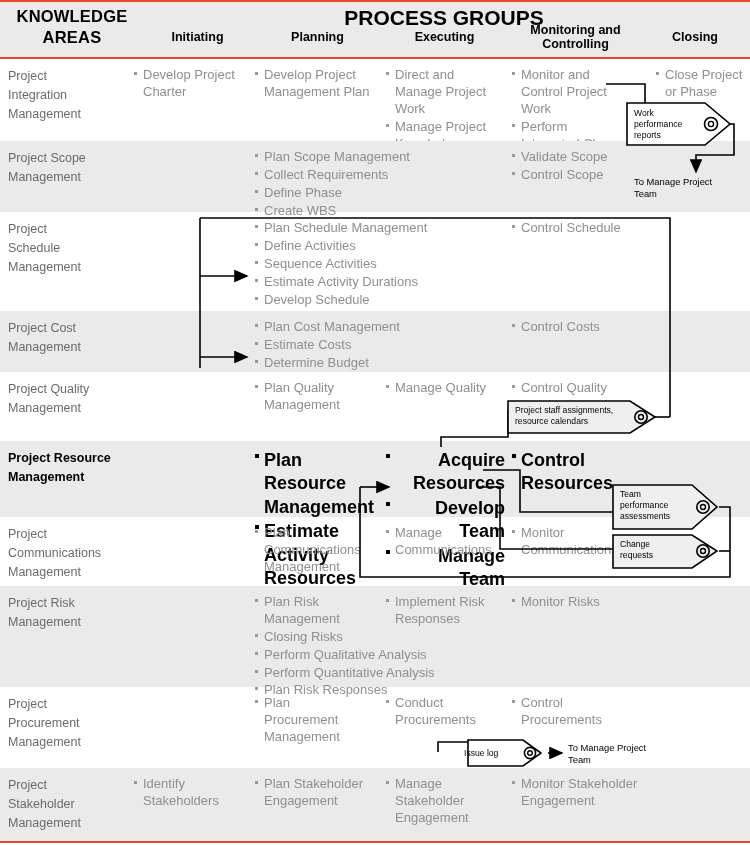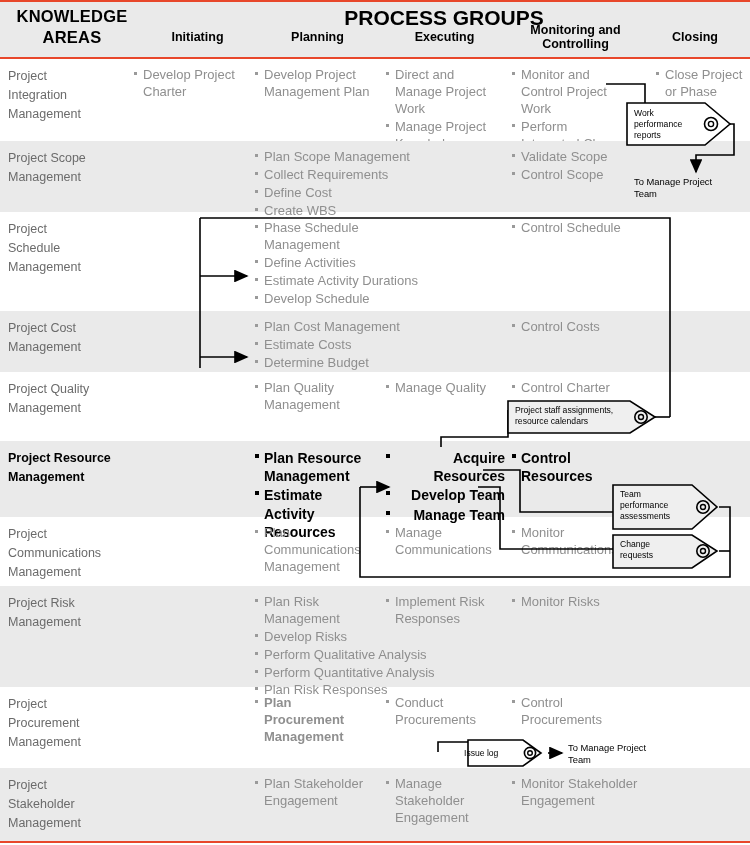--- a/index.html
+++ b/index.html
@@ -19,21 +19,21 @@
            text-align:center;line-height:1.15;}
 
   
   #grid{position:absolute;left:0;top:59px;width:736px;height:782px;padding-left:8px;}
   .row{position:absolute;left:0;width:750px;}
   .row.alt{background:#eaeaea;}
   .ka{position:absolute;left:8px;width:132px;font-size:12.5px;color:#6b6b6b;
       line-height:1.52;font-weight:normal;}
   .ka.bold{color:#000;font-weight:bold;}
   .cell{position:absolute;font-size:13px;color:#8f8f8f;line-height:1.30;}
-  .cell.bold{color:#000;font-weight:bold;font-size:14px;}
+  .cell.bold{color:#000;font-weight:bold;font-size:18px;}
   .proc{position:relative;padding-left:10px;margin-bottom:1px;}
   .proc::before{content:"";position:absolute;left:1px;top:5px;width:3px;height:3px;
                 background:#9a9a9a;}
   .cell.bold .proc::before{background:#000;width:4px;height:4px;top:5px;}
 
   
   #overlay{position:absolute;left:0;top:0;width:750px;height:845px;pointer-events:none;}
   .tag-label{position:absolute;font-size:8.6px;color:#000;line-height:1.26;
              white-space:pre-line;}
   .ext-label{position:absolute;font-size:9.4px;color:#000;line-height:1.3;
@@ -85,36 +85,37 @@
         <div class="proc">Close Project or Phase</div>
       </div>
     </div>
 
     <div class="row alt" style="top:82px;height:71px;">
       <div class="ka" style="top:8px;white-space:pre-line;">Project Scope
 Management</div>
       <div class="cell" style="left:254px;top:8px;width:160px;">
         <div class="proc">Plan Scope Management</div>
         <div class="proc">Collect Requirements</div>
-        <div class="proc">Define Cost</div>
+        <div class="proc">Define Phase</div>
         <div class="proc">Create WBS</div>
       </div>
       <div class="cell" style="left:511px;top:8px;width:118px;">
         <div class="proc">Validate Scope</div>
         <div class="proc">Control Scope</div>
       </div>
     </div>
 
     <div class="row" style="top:153px;height:99px;">
       <div class="ka" style="top:8px;white-space:pre-line;">Project
 Schedule
 Management</div>
       <div class="cell" style="left:254px;top:8px;width:180px;">
-        <div class="proc">Phase Schedule Management</div>
+        <div class="proc">Plan Schedule Management</div>
         <div class="proc">Define Activities</div>
+        <div class="proc">Sequence Activities</div>
         <div class="proc">Estimate Activity Durations</div>
         <div class="proc">Develop Schedule</div>
       </div>
       <div class="cell" style="left:511px;top:8px;width:130px;">
         <div class="proc">Control Schedule</div>
       </div>
     </div>
 
     <div class="row alt" style="top:252px;height:61px;">
       <div class="ka" style="top:8px;white-space:pre-line;">Project Cost
@@ -132,21 +133,21 @@
     <div class="row" style="top:313px;height:69px;">
       <div class="ka" style="top:8px;white-space:pre-line;">Project Quality
 Management</div>
       <div class="cell" style="left:254px;top:8px;width:105px;">
         <div class="proc">Plan Quality Management</div>
       </div>
       <div class="cell" style="left:385px;top:8px;width:118px;">
         <div class="proc">Manage Quality</div>
       </div>
       <div class="cell" style="left:511px;top:8px;width:118px;">
-        <div class="proc">Control Charter</div>
+        <div class="proc">Control Quality</div>
       </div>
     </div>
 
     <div class="row alt" style="top:382px;height:76px;">
       <div class="ka bold" style="top:8px;width:150px;white-space:pre-line;">Project Resource
 Management</div>
       <div class="cell bold" style="left:254px;top:8px;width:108px;">
         <div class="proc">Plan Resource Management</div>
         <div class="proc">Estimate Activity Resources</div>
       </div>
@@ -173,52 +174,55 @@
       <div class="cell" style="left:511px;top:8px;width:110px;">
         <div class="proc">Monitor Communications</div>
       </div>
     </div>
 
     <div class="row alt" style="top:527px;height:101px;">
       <div class="ka" style="top:8px;white-space:pre-line;">Project Risk
 Management</div>
       <div class="cell" style="left:254px;top:8px;width:105px;">
         <div class="proc">Plan Risk Management</div>
-        <div class="proc" style="white-space:nowrap;">Develop Risks</div>
+        <div class="proc" style="white-space:nowrap;">Closing Risks</div>
         <div class="proc" style="white-space:nowrap;">Perform Qualitative Analysis</div>
         <div class="proc" style="white-space:nowrap;">Perform Quantitative Analysis</div>
         <div class="proc" style="white-space:nowrap;">Plan Risk Responses</div>
       </div>
       <div class="cell" style="left:385px;top:8px;width:105px;">
         <div class="proc">Implement Risk Responses</div>
       </div>
       <div class="cell" style="left:511px;top:8px;width:120px;">
         <div class="proc">Monitor Risks</div>
       </div>
     </div>
 
     <div class="row" style="top:628px;height:81px;">
       <div class="ka" style="top:8px;white-space:pre-line;">Project
 Procurement
 Management</div>
-      <div class="cell" style="left:254px;top:8px;width:110px;font-weight:bold;">
+      <div class="cell" style="left:254px;top:8px;width:110px;">
         <div class="proc">Plan Procurement Management</div>
       </div>
       <div class="cell" style="left:385px;top:8px;width:100px;">
         <div class="proc">Conduct Procurements</div>
       </div>
       <div class="cell" style="left:511px;top:8px;width:100px;">
         <div class="proc">Control Procurements</div>
       </div>
     </div>
 
     <div class="row alt" style="top:709px;height:73px;">
       <div class="ka" style="top:8px;white-space:pre-line;">Project
 Stakeholder
 Management</div>
+      <div class="cell" style="left:133px;top:8px;width:110px;">
+        <div class="proc">Identify Stakeholders</div>
+      </div>
       <div class="cell" style="left:254px;top:8px;width:112px;">
         <div class="proc">Plan Stakeholder Engagement</div>
       </div>
       <div class="cell" style="left:385px;top:8px;width:85px;">
         <div class="proc">Manage Stakeholder Engagement</div>
       </div>
       <div class="cell" style="left:511px;top:8px;width:140px;">
         <div class="proc">Monitor Stakeholder Engagement</div>
       </div>
     </div>

